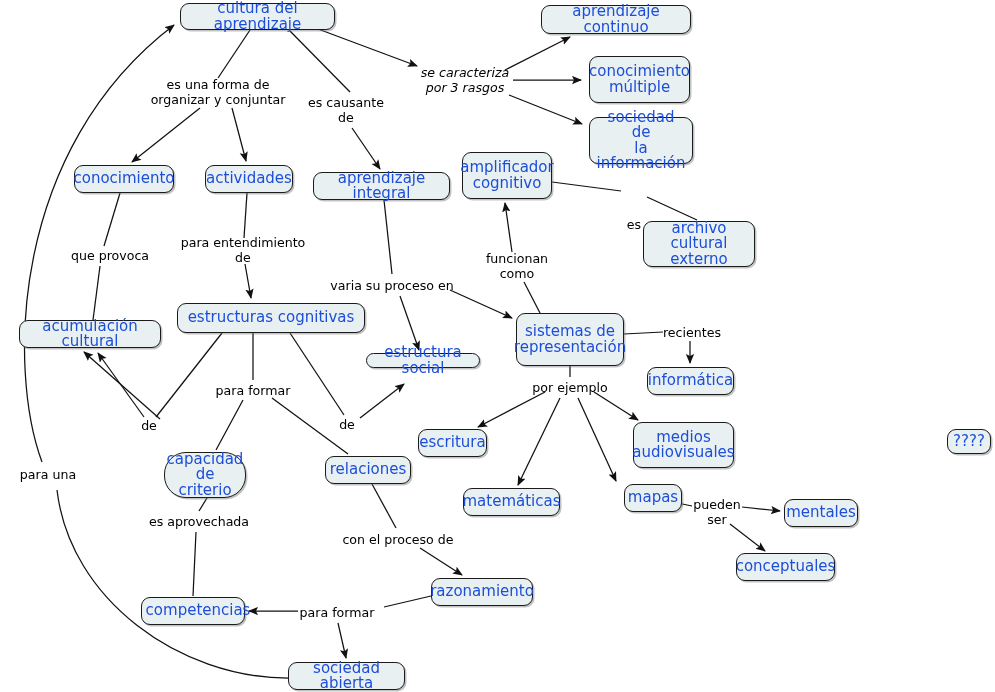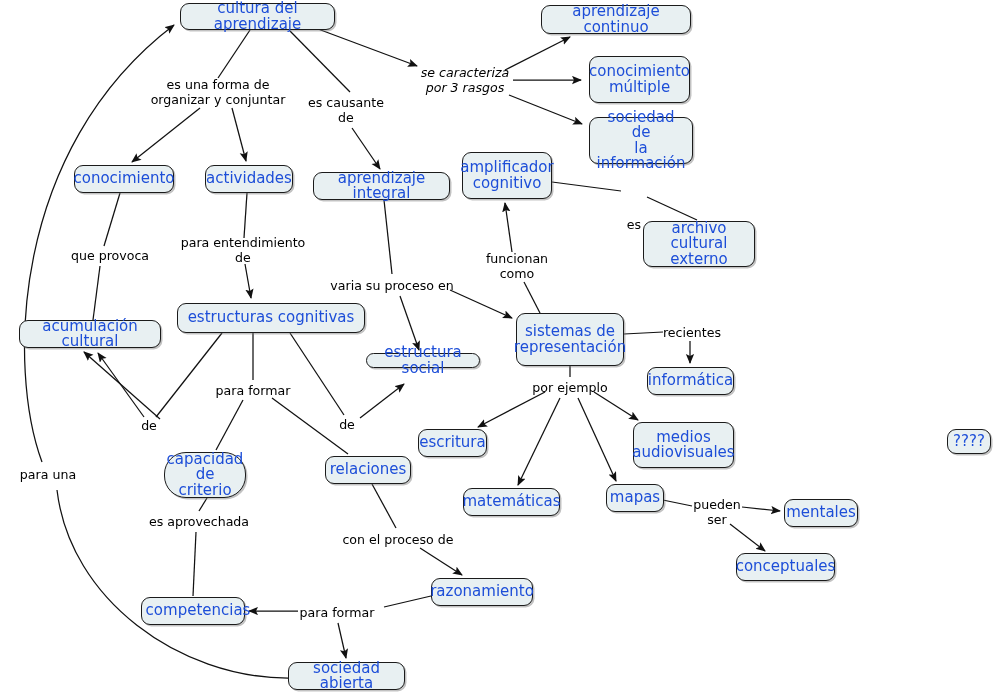--- a/index.html
+++ b/index.html
@@ -150,21 +150,21 @@
   <div class="node" style="left:19px;  top:320px; width:142px; height:28px;"><span>acumulación cultural</span></div>
   <div class="node" style="left:177px; top:303px; width:188px; height:30px;"><span>estructuras cognitivas</span></div>
   <div class="node" style="left:516px; top:313px; width:108px; height:53px;"><span>sistemas de
 representación</span></div>
   <div class="node" style="left:647px; top:367px; width:87px;  height:28px;"><span>informática</span></div>
   <div class="node" style="left:366px; top:353px; width:114px; height:15px;"><span>estructura social</span></div>
   <div class="node" style="left:418px; top:429px; width:69px;  height:28px;"><span>escritura</span></div>
   <div class="node" style="left:625px; top:422px; width:101px; height:46px;margin-left:8px;"><span>medios
 audiovisuales</span></div>
   <div class="node" style="left:463px; top:488px; width:97px;  height:28px;"><span>matemáticas</span></div>
-  <div class="node" style="left:606px; top:484px; width:58px;  height:28px;"><span>mapas</span></div>
+  <div class="node" style="left:624px; top:484px; width:58px;  height:28px;"><span>mapas</span></div>
   <div class="node" style="left:784px; top:499px; width:74px;  height:28px;"><span>mentales</span></div>
   <div class="node" style="left:736px; top:553px; width:99px;  height:28px;"><span>conceptuales</span></div>
   <div class="node" style="left:164px; top:452px; width:82px;  height:46px;border-radius:22px;"><span>capacidad de
 criterio</span></div>
   <div class="node" style="left:325px; top:456px; width:86px;  height:28px;text-align:center;"><span>relaciones</span></div>
   <div class="node" style="left:431px; top:578px; width:102px; height:28px;"><span>razonamiento</span></div>
   <div class="node" style="left:141px; top:597px; width:104px; height:28px;padding-left:16px;"><span>competencias</span></div>
   <div class="node" style="left:288px; top:662px; width:117px; height:28px;"><span>sociedad abierta</span></div>
   <div class="node" style="left:947px; top:429px; width:44px;  height:25px;"><span>????</span></div>
 

